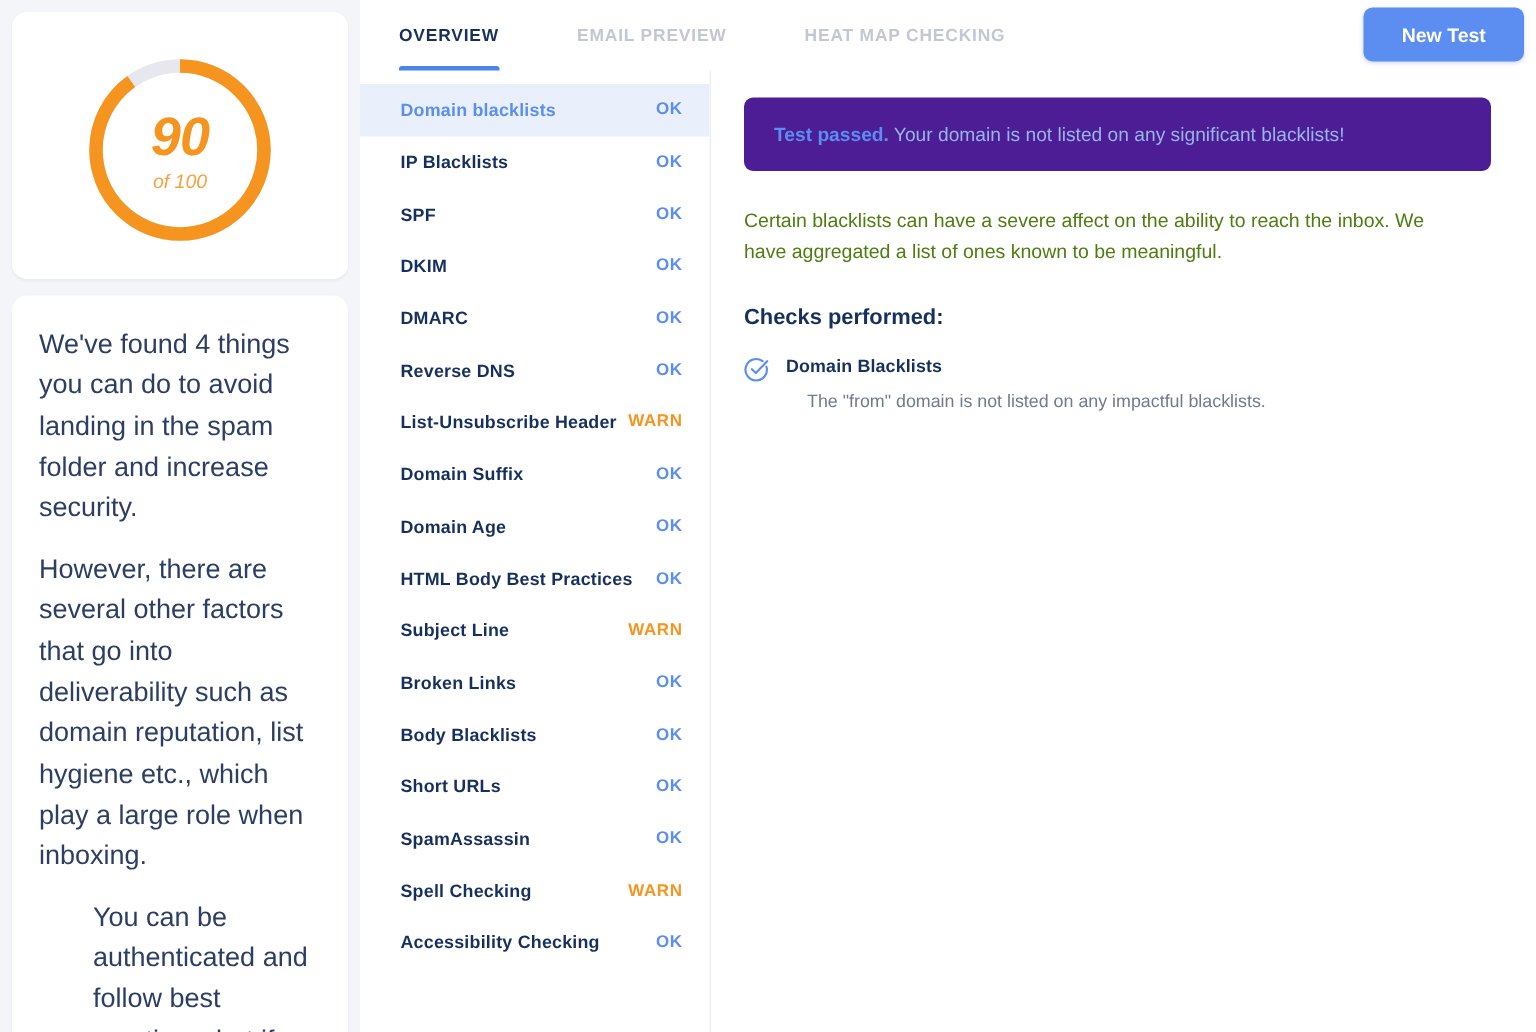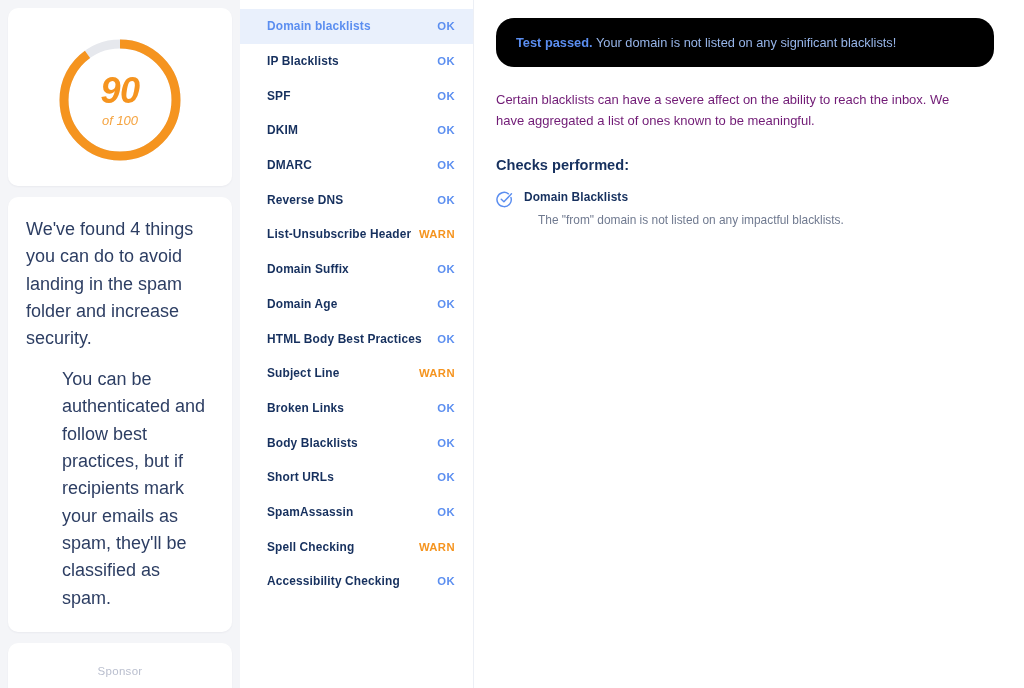--- a/index.html
+++ b/index.html
@@ -231,34 +231,34 @@
 
   
   .detail {
     flex: 1;
     padding: 18px 30px 0 22px;
     min-width: 0;
     background: #ffffff;
   }
 
   .alert {
-    background: #000000;
-    border-radius: 18px;
+    background: #4c1d95;
+    border-radius: 6px;
     padding: 16px 20px;
     font-size: 12.8px;
     line-height: 1.35;
   }
   .alert-strong { color: #5b8ef0; font-weight: bold; }
   .alert-text   { color: #97b5e9; }
 
   .detail-desc {
     margin-top: 22px;
     font-size: 13px;
     line-height: 1.63;
-    color: #701a75;
+    color: #4d7c0f;
     max-width: 480px;
   }
 
   .checks-heading {
     margin-top: 25px;
     font-size: 14.6px;
     font-weight: bold;
     color: #16305e;
   }
 
@@ -300,20 +300,21 @@
           <div class="gauge-center">
             <div class="gauge-value">90</div>
             <div class="gauge-sub">of 100</div>
           </div>
         </div>
       </div>
     </section>
 
     <section class="card info-card">
       <p>We've found 4 things you can do to avoid landing in the spam folder and increase security.</p>
+      <p>However, there are several other factors that go into deliverability such as domain reputation, list hygiene etc., which play a large role when inboxing.</p>
       <p>You can be authenticated and follow best practices, but if recipients mark your emails as spam, they'll be classified as spam.</p>
     </section>
 
     <section class="card sponsor-card">
       <div class="sponsor-label">Sponsor</div>
       <a class="sponsor-logo">
         <svg width="34" height="22" viewBox="0 0 34 22">
           <g stroke="#17275a" stroke-width="1.9" fill="none" stroke-linecap="round">
             <path d="M1 6 L7 6"></path>
             <path d="M3 10.5 L8 10.5"></path>
@@ -322,20 +323,28 @@
           <path d="M10 4.4 L31 2.2 L32.5 15.2 L11.6 17.6 Z" fill="none" stroke="#17275a" stroke-width="1.9" stroke-linejoin="round"></path>
           <path d="M18.2 7.2 c-1.3-1.1-3.1 0-2.5 1.7 c0.45 1.25 2.3 2.4 3.35 3.0 c0.8-0.95 2.1-2.7 2.05-4.0 c-0.06-1.8-2.1-2.0-2.9-0.7 Z" fill="#17275a"></path>
         </svg>
         <span class="sponsor-logo-text">postcards</span>
       </a>
     </section>
   </aside>
 
   <div class="main">
 
+    <header class="topbar">
+      <nav class="tabs">
+        <div class="tab active">OVERVIEW</div>
+        <div class="tab">EMAIL PREVIEW</div>
+        <div class="tab">HEAT MAP CHECKING</div>
+      </nav>
+      <button class="new-test-btn">New Test</button>
+    </header>
 
     <div class="content">
 
       <div class="checklist" id="checklist">
           <div class="check-row selected">
             <span class="check-name">Domain blacklists</span>
             <span class="check-status status-ok">OK</span>
           </div>
           <div class="check-row">
             <span class="check-name">IP Blacklists</span>

